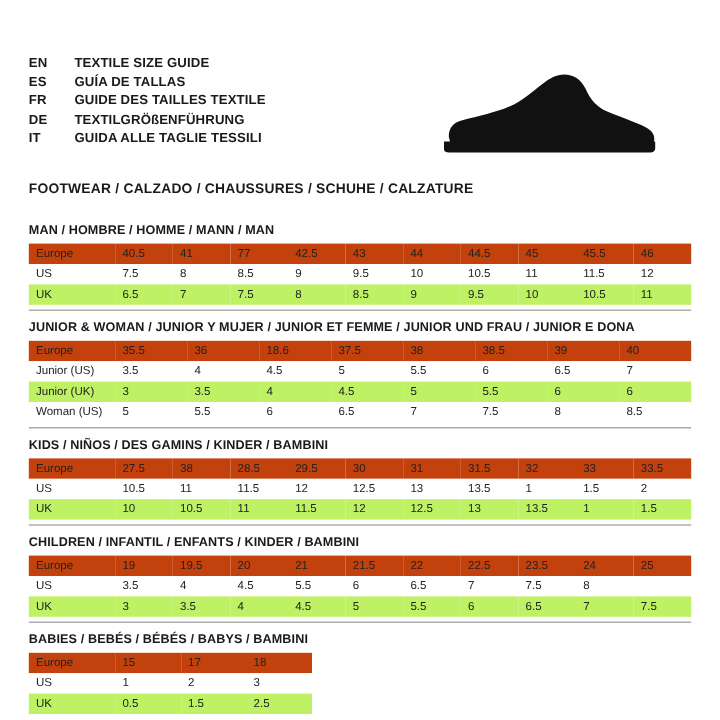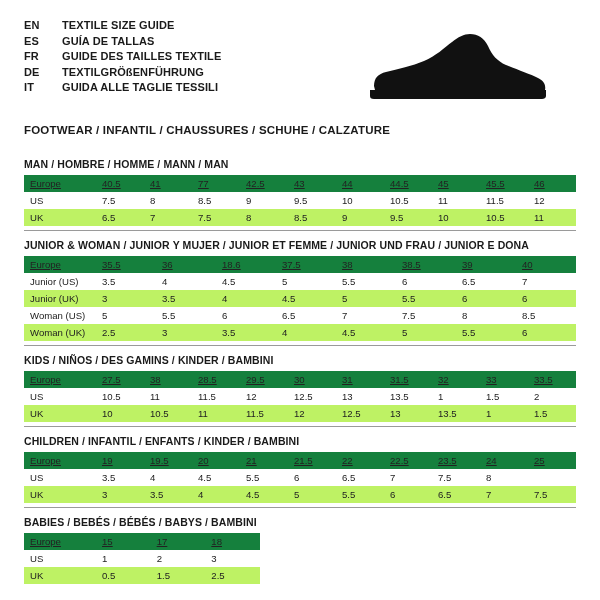--- a/index.html
+++ b/index.html
@@ -19,20 +19,21 @@
     width: 600px;
     height: 600px;
     box-sizing: border-box;
     padding: 18px 24px 0 24px;
   }
 
   
   .header {
     position: relative;
     height: 92px;
+    margin-top: 28px;
   }
   .lang-list {
     display: block;
   }
   .lang-row {
     display: flex;
     align-items: baseline;
     line-height: 15.5px;
     font-size: 11px;
     font-weight: bold;
@@ -81,22 +82,21 @@
     font-size: 9.6px;
     height: 17px;
     padding: 0 0 0 6px;
     vertical-align: middle;
     color: #222222;
   }
   table.size td.label {
     width: 66px;
   }
   tr.shaded td {
-    background: #15803d;
-    text-decoration: underline;
+    background: #c2410c;
   }
   tr.alt td {
     background: #ffffff;
   }
   tr.grey td {
     background: #bef264;
   }
   .sep {
     border-top: 1px solid #9a9a9a;
     height: 0;
@@ -134,21 +134,21 @@
         <span class="lang-title">GUIDA ALLE TAGLIE TESSILI</span>
       </div>
     </div>
 
     <svg class="shoe" viewBox="0 0 180 72">
       <path fill="#111111" d="M6 56 C6 48 10 44 18 42 C30 39 44 36 56 31 C68 26 76 18 84 12 C90 7 96 4 102 4 C110 4 116 8 120 16 C124 25 129 31 138 35 C150 40 162 44 170 48 C176 51 178 55 177 60 L176 64 L8 64 Z"></path>
       <path fill="#111111" d="M2 60 L178 60 L178 66 C178 68 176 69 174 69 L6 69 C3 69 2 68 2 66 Z"></path>
     </svg>
   </div>
 
-  <div class="footwear-line">FOOTWEAR / INFANTIL / CHAUSSURES / SCHUHE / CALZATURE</div>
+  <div class="footwear-line">FOOTWEAR / CALZADO / CHAUSSURES / SCHUHE / CALZATURE</div>
 
   <div class="section">
     <div class="section-title">MAN / HOMBRE / HOMME / MANN / MAN</div>
     <table class="size">
       <tbody>
           <tr class="shaded">
         <td class="label">Europe</td>
         <td>40.5</td>
         <td>41</td>
         <td>77</td>
@@ -231,31 +231,20 @@
       <tr class="alt">
         <td class="label">Woman (US)</td>
         <td>5</td>
         <td>5.5</td>
         <td>6</td>
         <td>6.5</td>
         <td>7</td>
         <td>7.5</td>
         <td>8</td>
         <td>8.5</td>
-      </tr>
-      <tr class="grey">
-        <td class="label">Woman (UK)</td>
-        <td>2.5</td>
-        <td>3</td>
-        <td>3.5</td>
-        <td>4</td>
-        <td>4.5</td>
-        <td>5</td>
-        <td>5.5</td>
-        <td>6</td>
       </tr>
     </tbody>
       </table>
     <div class="sep"></div>
   </div>
 
   <div class="section" style="margin-top:8px;">
     <div class="section-title">KIDS / NIÑOS / DES GAMINS / KINDER / BAMBINI</div>
     <table class="size">
       <tbody>

